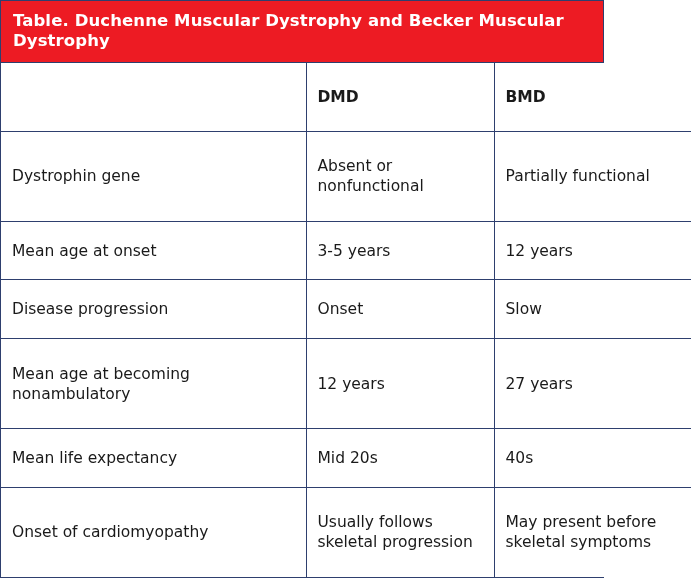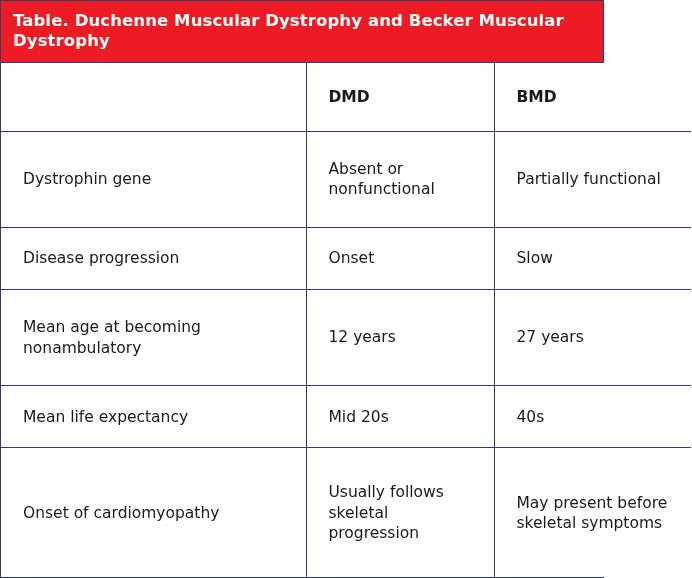--- a/index.html
+++ b/index.html
@@ -39,21 +39,21 @@
     flex: 1 1 auto;
     table-layout: fixed;
   }
   col.c1 { width: 305px; }
   col.c2 { width: 188px; }
   col.c3 { width: 197px; }
   th, td {
     border: 1px solid #2e3f6e;
     vertical-align: middle;
     text-align: left;
-    padding: 8px 22px;
+    padding: 8px 11px;
     font-size: 15.5px;
     color: #1a1a1a;
     line-height: 1.3;
     background: #ffffff;
   }
   th {
     font-weight: bold;
     font-size: 15.5px;
     height: 52px;
   }
@@ -86,20 +86,25 @@
         <th>BMD</th>
       </tr>
     </thead>
     <tbody>
       <tr>
         <td class="rowlabel">Dystrophin gene</td>
         <td>Absent or nonfunctional</td>
         <td>Partially functional</td>
       </tr>
       <tr>
+        <td class="rowlabel">Mean age at onset</td>
+        <td>3-5 years</td>
+        <td>12 years</td>
+      </tr>
+      <tr>
         <td class="rowlabel">Disease progression</td>
         <td>Onset</td>
         <td>Slow</td>
       </tr>
       <tr>
         <td class="rowlabel">Mean age at becoming nonambulatory</td>
         <td>12 years</td>
         <td>27 years</td>
       </tr>
       <tr>

